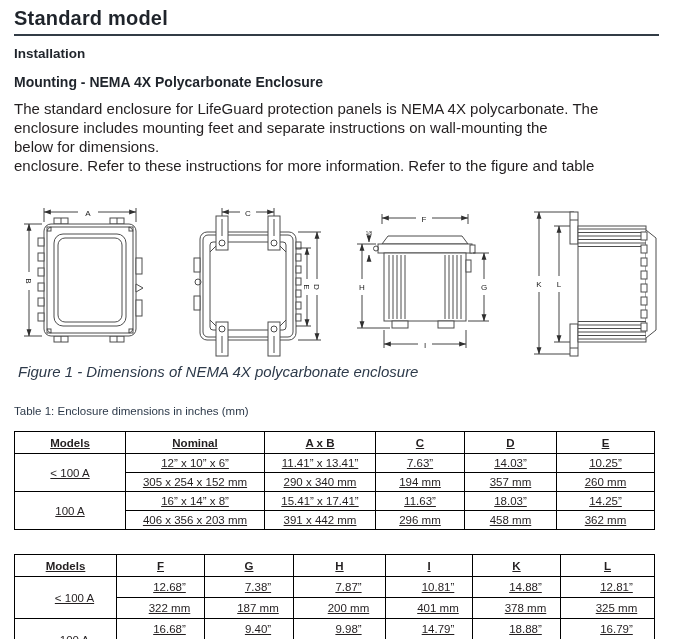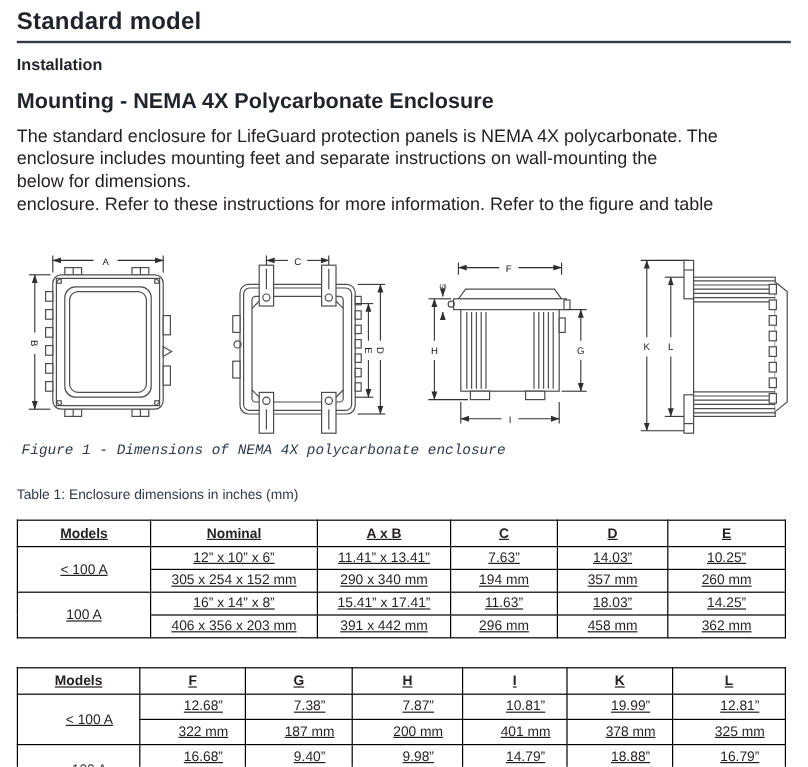--- a/index.html
+++ b/index.html
@@ -4,31 +4,31 @@
 <style>
   html,body{margin:0;padding:0;}
   body{
     width:673px;height:639px;background:#ffffff;overflow:hidden;
     font-family:"Liberation Sans",sans-serif;color:#231f20;position:relative;
   }
   .content{padding:7px 14px 0 14px;}
   .doc-title{font-size:20px;font-weight:bold;margin:0;color:#1f242b;letter-spacing:.2px;}
   .title-rule{border:none;border-top:2px solid #323c46;margin:4px 0 0 0;}
   .doc-subtitle{font-size:13.5px;font-weight:bold;margin:10px 0 0 0;color:#1f242b;}
-  .doc-heading{font-size:18px;font-weight:bold;margin:13px 0 0 0;color:#1f242b;}
+  .doc-heading{font-size:14px;font-weight:bold;margin:13px 0 0 0;color:#1f242b;}
   .body-par{margin:9px 0 0 0;font-size:15px;line-height:19px;}
   .body-par div{white-space:nowrap;}
   .figure-row{margin:27px 0 0 2px;display:flex;align-items:flex-start;height:154px;}
   .figure-row svg{overflow:visible;display:block;}
   svg text{font-family:"Liberation Sans",sans-serif;font-size:8px;fill:#1a1a1a;}
   svg text.tiny{font-size:4.5px;}
   .draw{stroke:#4d4d4d;stroke-width:1;fill:none;}
   .drawf{stroke:#4d4d4d;stroke-width:1;fill:#ffffff;}
   .dim{stroke:#2f2f2f;stroke-width:0.9;fill:none;}
-  .fig-caption{margin:7px 0 0 4px;font-size:12px;font-style:italic;color:#2d3a4a;font-family:Liberation Mono, monospace;}
+  .fig-caption{margin:7px 0 0 4px;font-size:15px;font-style:italic;color:#2d3a4a;}
   .table-title{margin:25px 0 0 0;font-size:11.5px;color:#2d3a4a;}
   table.dim-table{border-collapse:collapse;table-layout:fixed;margin-top:14px;border:1.5px solid #000;text-decoration:underline;}
   table.dim-table th,table.dim-table td{
     border:1px solid #000;text-align:center;vertical-align:middle;
     font-size:11.5px;padding:0 2px;overflow:hidden;white-space:nowrap;
   }
   table.dim-table th{font-weight:bold;height:21px;}
   #table1 td{height:18px;}
   #table2 td{height:20px;padding-left:20px;}
   #table2{margin-top:24px;}
@@ -326,21 +326,21 @@
         <th>L</th>
       </tr>
     </thead>
     <tbody>
       <tr>
         <td rowspan="2">&lt; 100 A</td>
         <td>12.68”</td>
         <td>7.38”</td>
         <td>7.87”</td>
         <td>10.81”</td>
-        <td>19.99”</td>
+        <td>14.88”</td>
         <td>12.81”</td>
       </tr>
       <tr>
         <td>322 mm</td>
         <td>187 mm</td>
         <td>200 mm</td>
         <td>401 mm</td>
         <td>378 mm</td>
         <td>325 mm</td>
       </tr>

